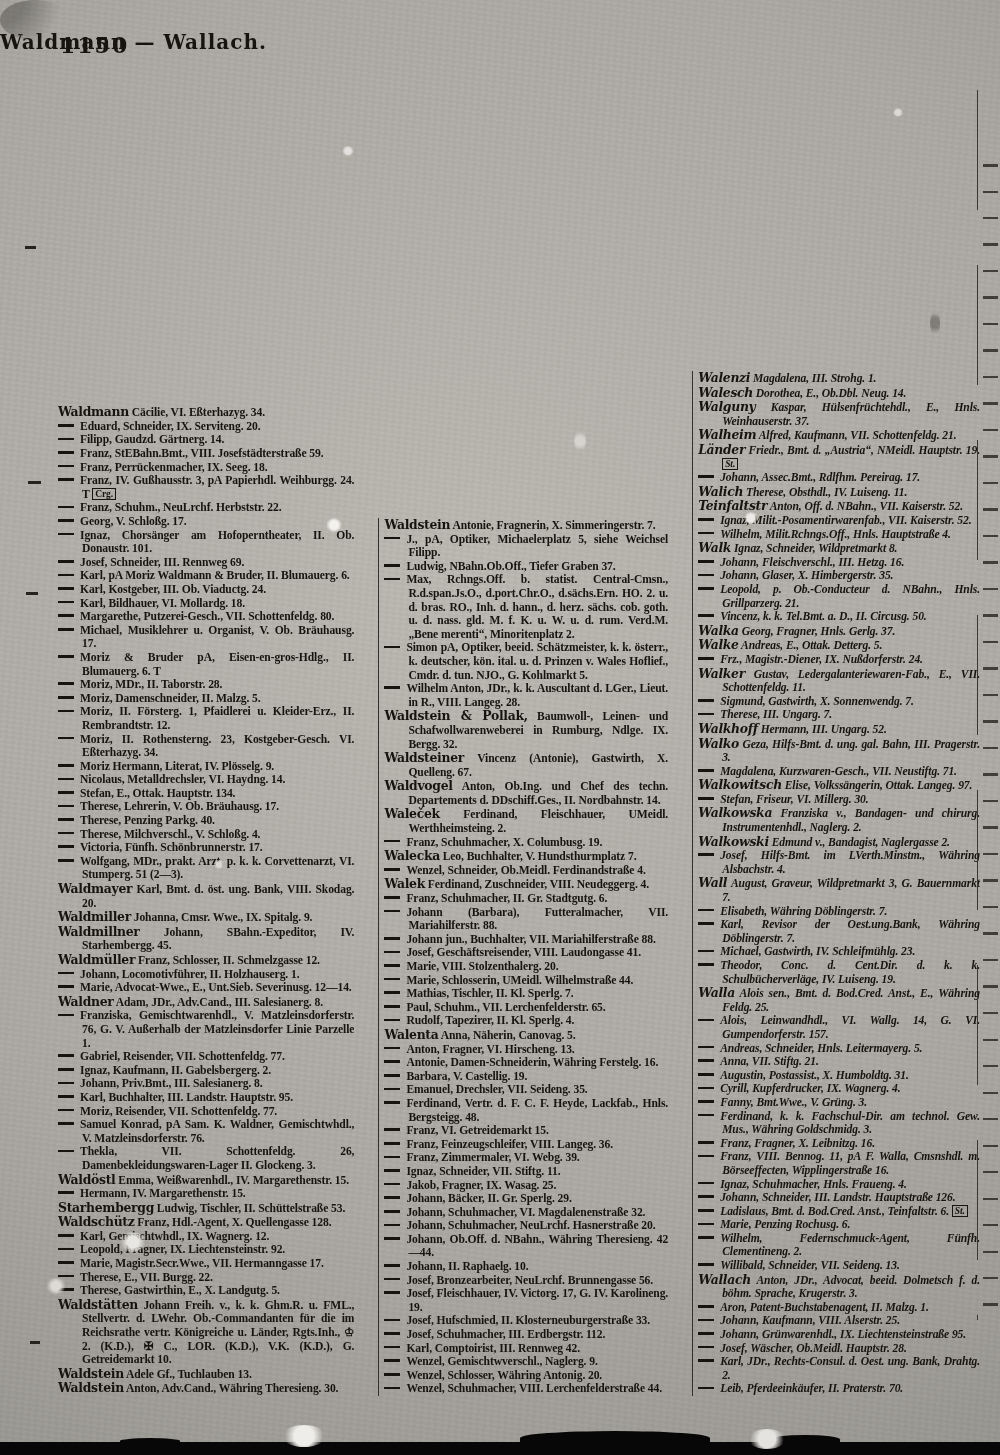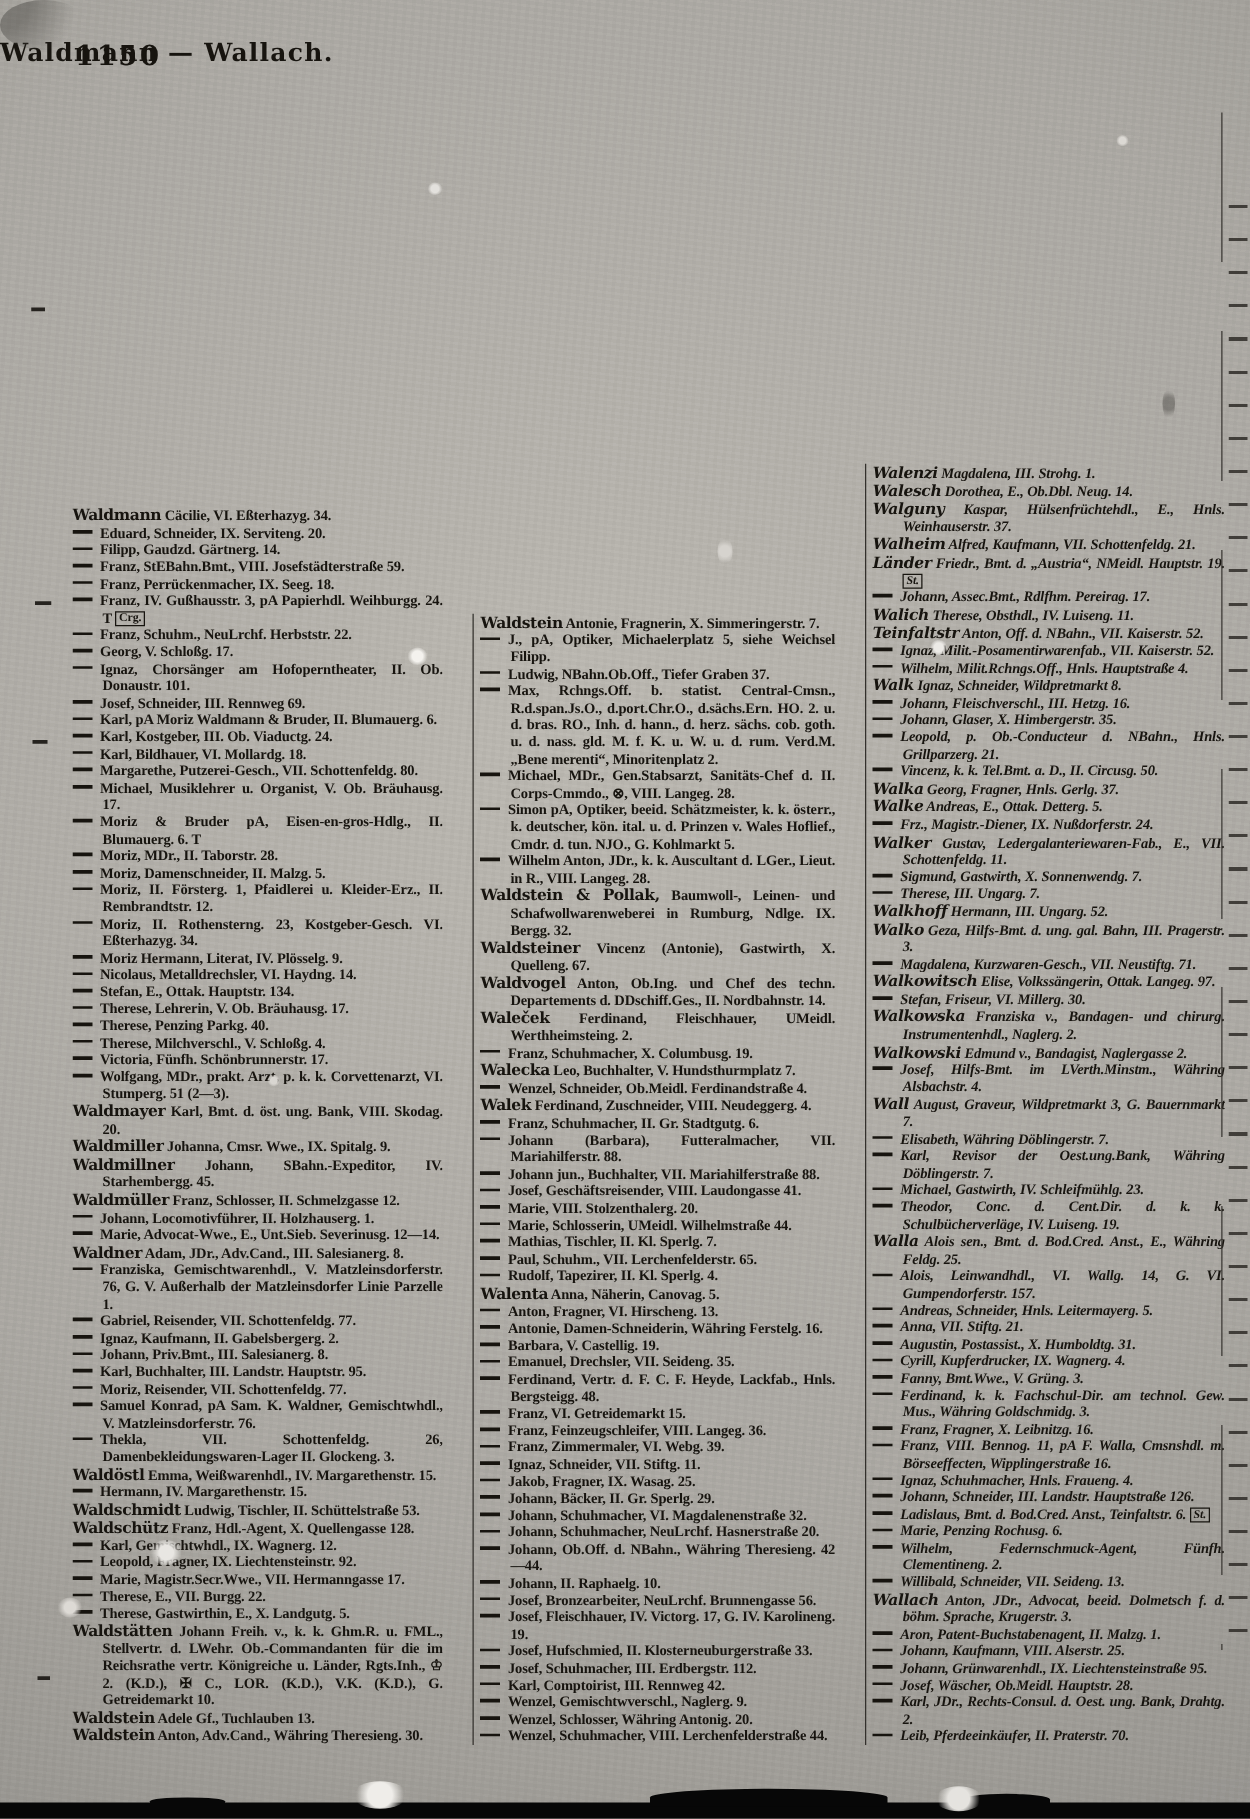--- a/index.html
+++ b/index.html
@@ -127,37 +127,36 @@
       <div class="entry"><span class="dash"></span>Franziska, Gemischtwarenhdl., V. Matzleinsdorferstr. 76, G. V. Außerhalb der Matzleinsdorfer Linie Parzelle 1.</div>
       <div class="entry"><span class="dash"></span>Gabriel, Reisender, VII. Schottenfeldg. 77.</div>
       <div class="entry"><span class="dash"></span>Ignaz, Kaufmann, II. Gabelsbergerg. 2.</div>
       <div class="entry"><span class="dash"></span>Johann, Priv.Bmt., III. Salesianerg. 8.</div>
       <div class="entry"><span class="dash"></span>Karl, Buchhalter, III. Landstr. Hauptstr. 95.</div>
       <div class="entry"><span class="dash"></span>Moriz, Reisender, VII. Schottenfeldg. 77.</div>
       <div class="entry"><span class="dash"></span>Samuel Konrad, pA Sam. K. Waldner, Gemischtwhdl., V. Matzleinsdorferstr. 76.</div>
       <div class="entry"><span class="dash"></span>Thekla, VII. Schottenfeldg. 26, Damenbekleidungswaren-Lager II. Glockeng. 3.</div>
       <div class="entry"><span class="lead">Waldöstl</span> Emma, Weißwarenhdl., IV. Margarethenstr. 15.</div>
       <div class="entry"><span class="dash"></span>Hermann, IV. Margarethenstr. 15.</div>
-      <div class="entry"><span class="lead">Waldschmidt</span> Ludwig, Tischler, II. Schüttelstraße 53.</div>
+      <div class="entry"><span class="lead">Starhembergg</span> Ludwig, Tischler, II. Schüttelstraße 53.</div>
       <div class="entry"><span class="lead">Waldschütz</span> Franz, Hdl.-Agent, X. Quellengasse 128.</div>
       <div class="entry"><span class="dash"></span>Karl, Gemischtwhdl., IX. Wagnerg. 12.</div>
       <div class="entry"><span class="dash"></span>Leopold, Fragner, IX. Liechtensteinstr. 92.</div>
       <div class="entry"><span class="dash"></span>Marie, Magistr.Secr.Wwe., VII. Hermanngasse 17.</div>
       <div class="entry"><span class="dash"></span>Therese, E., VII. Burgg. 22.</div>
       <div class="entry"><span class="dash"></span>Therese, Gastwirthin, E., X. Landgutg. 5.</div>
       <div class="entry"><span class="lead">Waldstätten</span> Johann Freih. v., k. k. Ghm.R. u. FML., Stellvertr. d. LWehr. Ob.-Commandanten für die im Reichsrathe vertr. Königreiche u. Länder, Rgts.Inh., ♔ 2. (K.D.), ✠ C., LOR. (K.D.), V.K. (K.D.), G. Getreidemarkt 10.</div>
       <div class="entry"><span class="lead">Waldstein</span> Adele Gf., Tuchlauben 13.</div>
       <div class="entry"><span class="lead">Waldstein</span> Anton, Adv.Cand., Währing Theresieng. 30.</div>
     </div>
   <div class="col col-2">
       <div class="entry"><span class="lead">Waldstein</span> Antonie, Fragnerin, X. Simmeringerstr. 7.</div>
       <div class="entry"><span class="dash"></span>J., pA, Optiker, Michaelerplatz 5, siehe Weichsel Filipp.</div>
       <div class="entry"><span class="dash"></span>Ludwig, NBahn.Ob.Off., Tiefer Graben 37.</div>
       <div class="entry"><span class="dash"></span>Max, Rchngs.Off. b. statist. Central-Cmsn., R.d.span.Js.O., d.port.Chr.O., d.sächs.Ern. HO. 2. u. d. bras. RO., Inh. d. hann., d. herz. sächs. cob. goth. u. d. nass. gld. M. f. K. u. W. u. d. rum. Verd.M. „Bene merenti“, Minoritenplatz 2.</div>
-      <div class="entry"><span class="dash"></span>Michael, MDr., Gen.Stabsarzt, Sanitäts-Chef d. II. Corps-Cmmdo., ⊗, VIII. Langeg. 28.</div>
       <div class="entry"><span class="dash"></span>Simon pA, Optiker, beeid. Schätzmeister, k. k. österr., k. deutscher, kön. ital. u. d. Prinzen v. Wales Hoflief., Cmdr. d. tun. NJO., G. Kohlmarkt 5.</div>
       <div class="entry"><span class="dash"></span>Wilhelm Anton, JDr., k. k. Auscultant d. LGer., Lieut. in R., VIII. Langeg. 28.</div>
       <div class="entry"><span class="lead">Waldstein &amp; Pollak,</span> Baumwoll-, Leinen- und Schafwollwarenweberei in Rumburg, Ndlge. IX. Bergg. 32.</div>
       <div class="entry"><span class="lead">Waldsteiner</span> Vincenz (Antonie), Gastwirth, X. Quelleng. 67.</div>
       <div class="entry"><span class="lead">Waldvogel</span> Anton, Ob.Ing. und Chef des techn. Departements d. DDschiff.Ges., II. Nordbahnstr. 14.</div>
       <div class="entry"><span class="lead">Waleček</span> Ferdinand, Fleischhauer, UMeidl. Werthheimsteing. 2.</div>
       <div class="entry"><span class="dash"></span>Franz, Schuhmacher, X. Columbusg. 19.</div>
       <div class="entry"><span class="lead">Walecka</span> Leo, Buchhalter, V. Hundsthurmplatz 7.</div>
       <div class="entry"><span class="dash"></span>Wenzel, Schneider, Ob.Meidl. Ferdinandstraße 4.</div>
       <div class="entry"><span class="lead">Walek</span> Ferdinand, Zuschneider, VIII. Neudeggerg. 4.</div>

